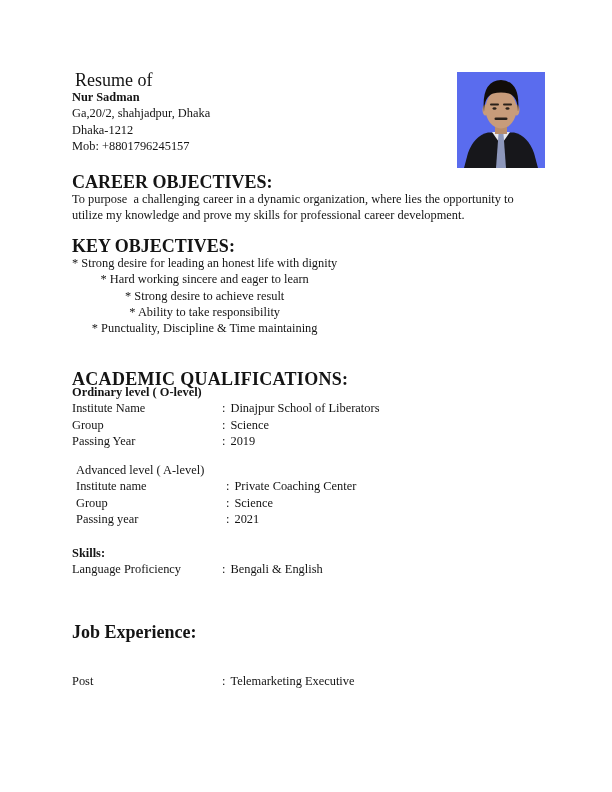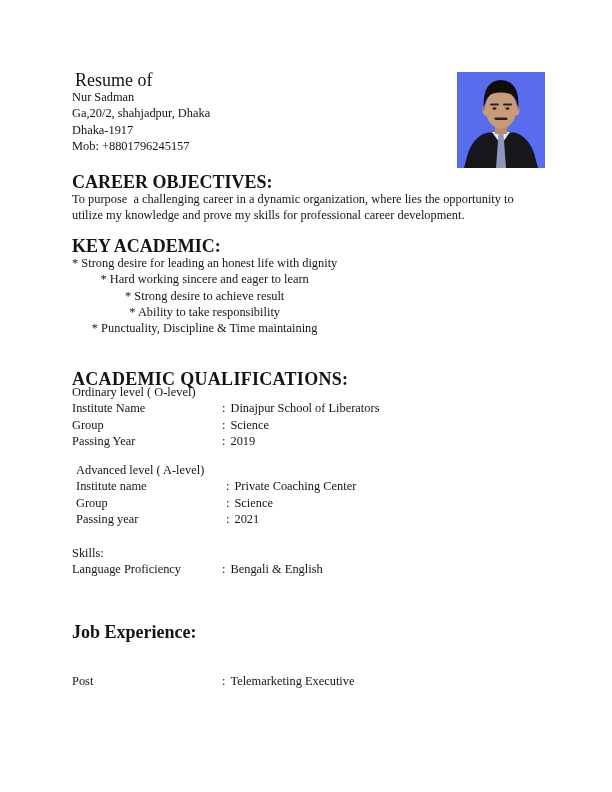--- a/index.html
+++ b/index.html
@@ -6,21 +6,21 @@
   .page{
     position:relative;
     width:612px;height:792px;
     background:#ffffff;
     font-family:"Liberation Serif","DejaVu Serif",serif;
     color:#141414;
     font-size:12.4px;
     overflow:hidden;
   }
   .abs{position:absolute;}
-  .b{font-weight:normal;}
+  .b{font-weight:bold;}
   .hline{line-height:16.5px;white-space:nowrap;}
   .title-line{font-size:18px;padding-left:3px;}
   .section-heading{font-weight:bold;font-size:18px;line-height:17px;white-space:nowrap;}
   .para{width:474px;line-height:16.3px;white-space:pre-wrap;}
   .q-item{line-height:16.3px;white-space:nowrap;text-align:center;}
   .sub-title{line-height:16.4px;white-space:nowrap;}
   .row{line-height:16.4px;white-space:nowrap;}
   .row .label{display:inline-block;width:150px;}
   .row .colon{margin-right:5px;}
   .photo-frame{left:457px;top:72px;width:88px;height:96px;}
@@ -28,21 +28,21 @@
 </style>
 </head>
 <body>
 
 <div class="page">
 
   <div class="abs" style="left:72px;top:72px;">
     <div class="hline title-line">Resume of</div>
     <div class="hline b">Nur Sadman</div>
     <div class="hline">Ga,20/2, shahjadpur, Dhaka</div>
-    <div class="hline">Dhaka-1917</div>
+    <div class="hline">Dhaka-1212</div>
     <div class="hline">Mob: +8801796245157</div>
   </div>
 
   <div class="abs photo-frame">
     <svg width="88" height="96" viewBox="0 0 88 96" aria-hidden="true">
       <rect x="0" y="0" width="88" height="96" fill="#5a6cee"></rect>
 
       <path d="M7,96 L11,81 Q17,64 31,60.5 L57,60.5 Q71,64 77,81 L81,96 Z" fill="#17171b"></path>
 
       <path d="M35,60 L44,73 L53,60 Z" fill="#e9e9ef"></path>
@@ -67,21 +67,21 @@
       <rect x="37.5" y="45.5" width="13" height="2.6" rx="1.3" fill="#2a211a"></rect>
     </svg>
   </div>
 
   <div class="abs" style="left:72px;top:174px;">
     <div class="section-heading">CAREER OBJECTIVES:</div>
     <div class="para">To purpose  a challenging career in a dynamic organization, where lies the opportunity to utilize my knowledge and prove my skills for professional career development.</div>
   </div>
 
   <div class="abs" style="left:72px;top:238px;">
-    <div class="section-heading">KEY ACADEMIC:</div>
+    <div class="section-heading">KEY OBJECTIVES:</div>
     <div class="q-item">* Strong desire for leading an honest life with dignity</div>
     <div class="q-item">* Hard working sincere and eager to learn</div>
     <div class="q-item">* Strong desire to achieve result</div>
     <div class="q-item">* Ability to take responsibility</div>
     <div class="q-item">* Punctuality, Discipline &amp; Time maintaining</div>
   </div>
 
   <div class="abs section-heading" style="left:72px;top:371px;letter-spacing:0.3px;text-align:center;">ACADEMIC QUALIFICATIONS:</div>
 
   <div class="abs" style="left:72px;top:384px;">

